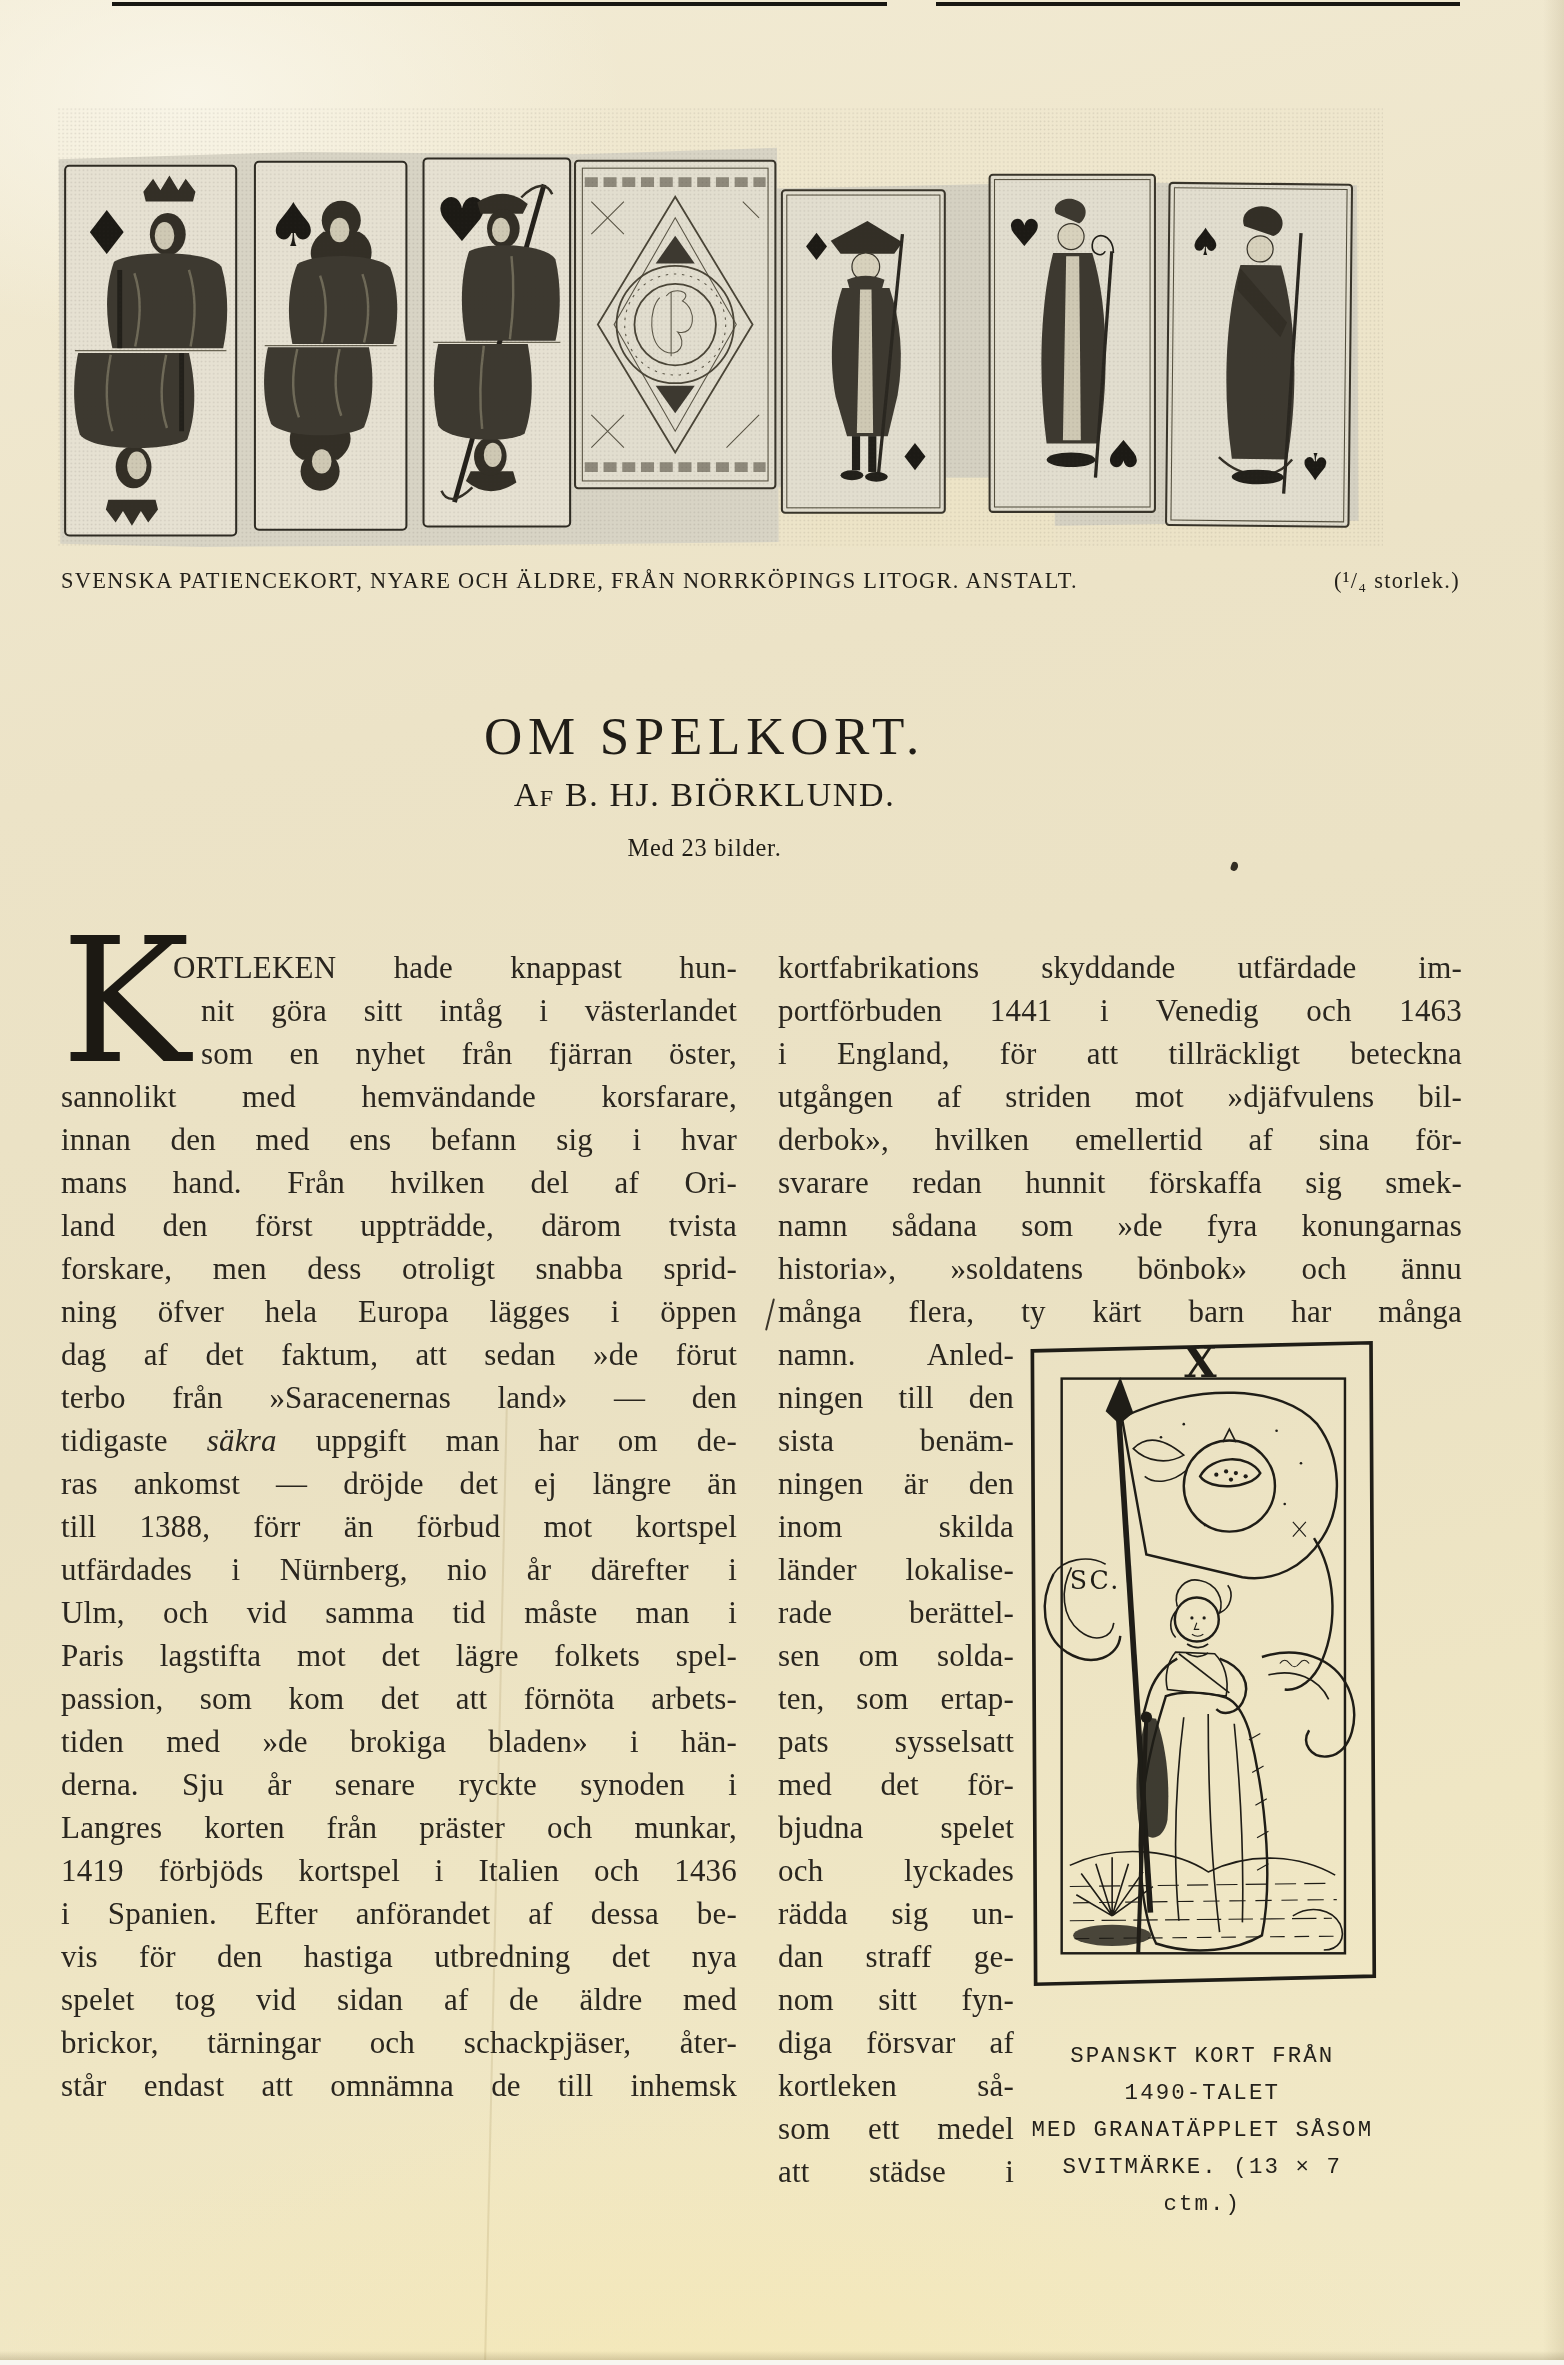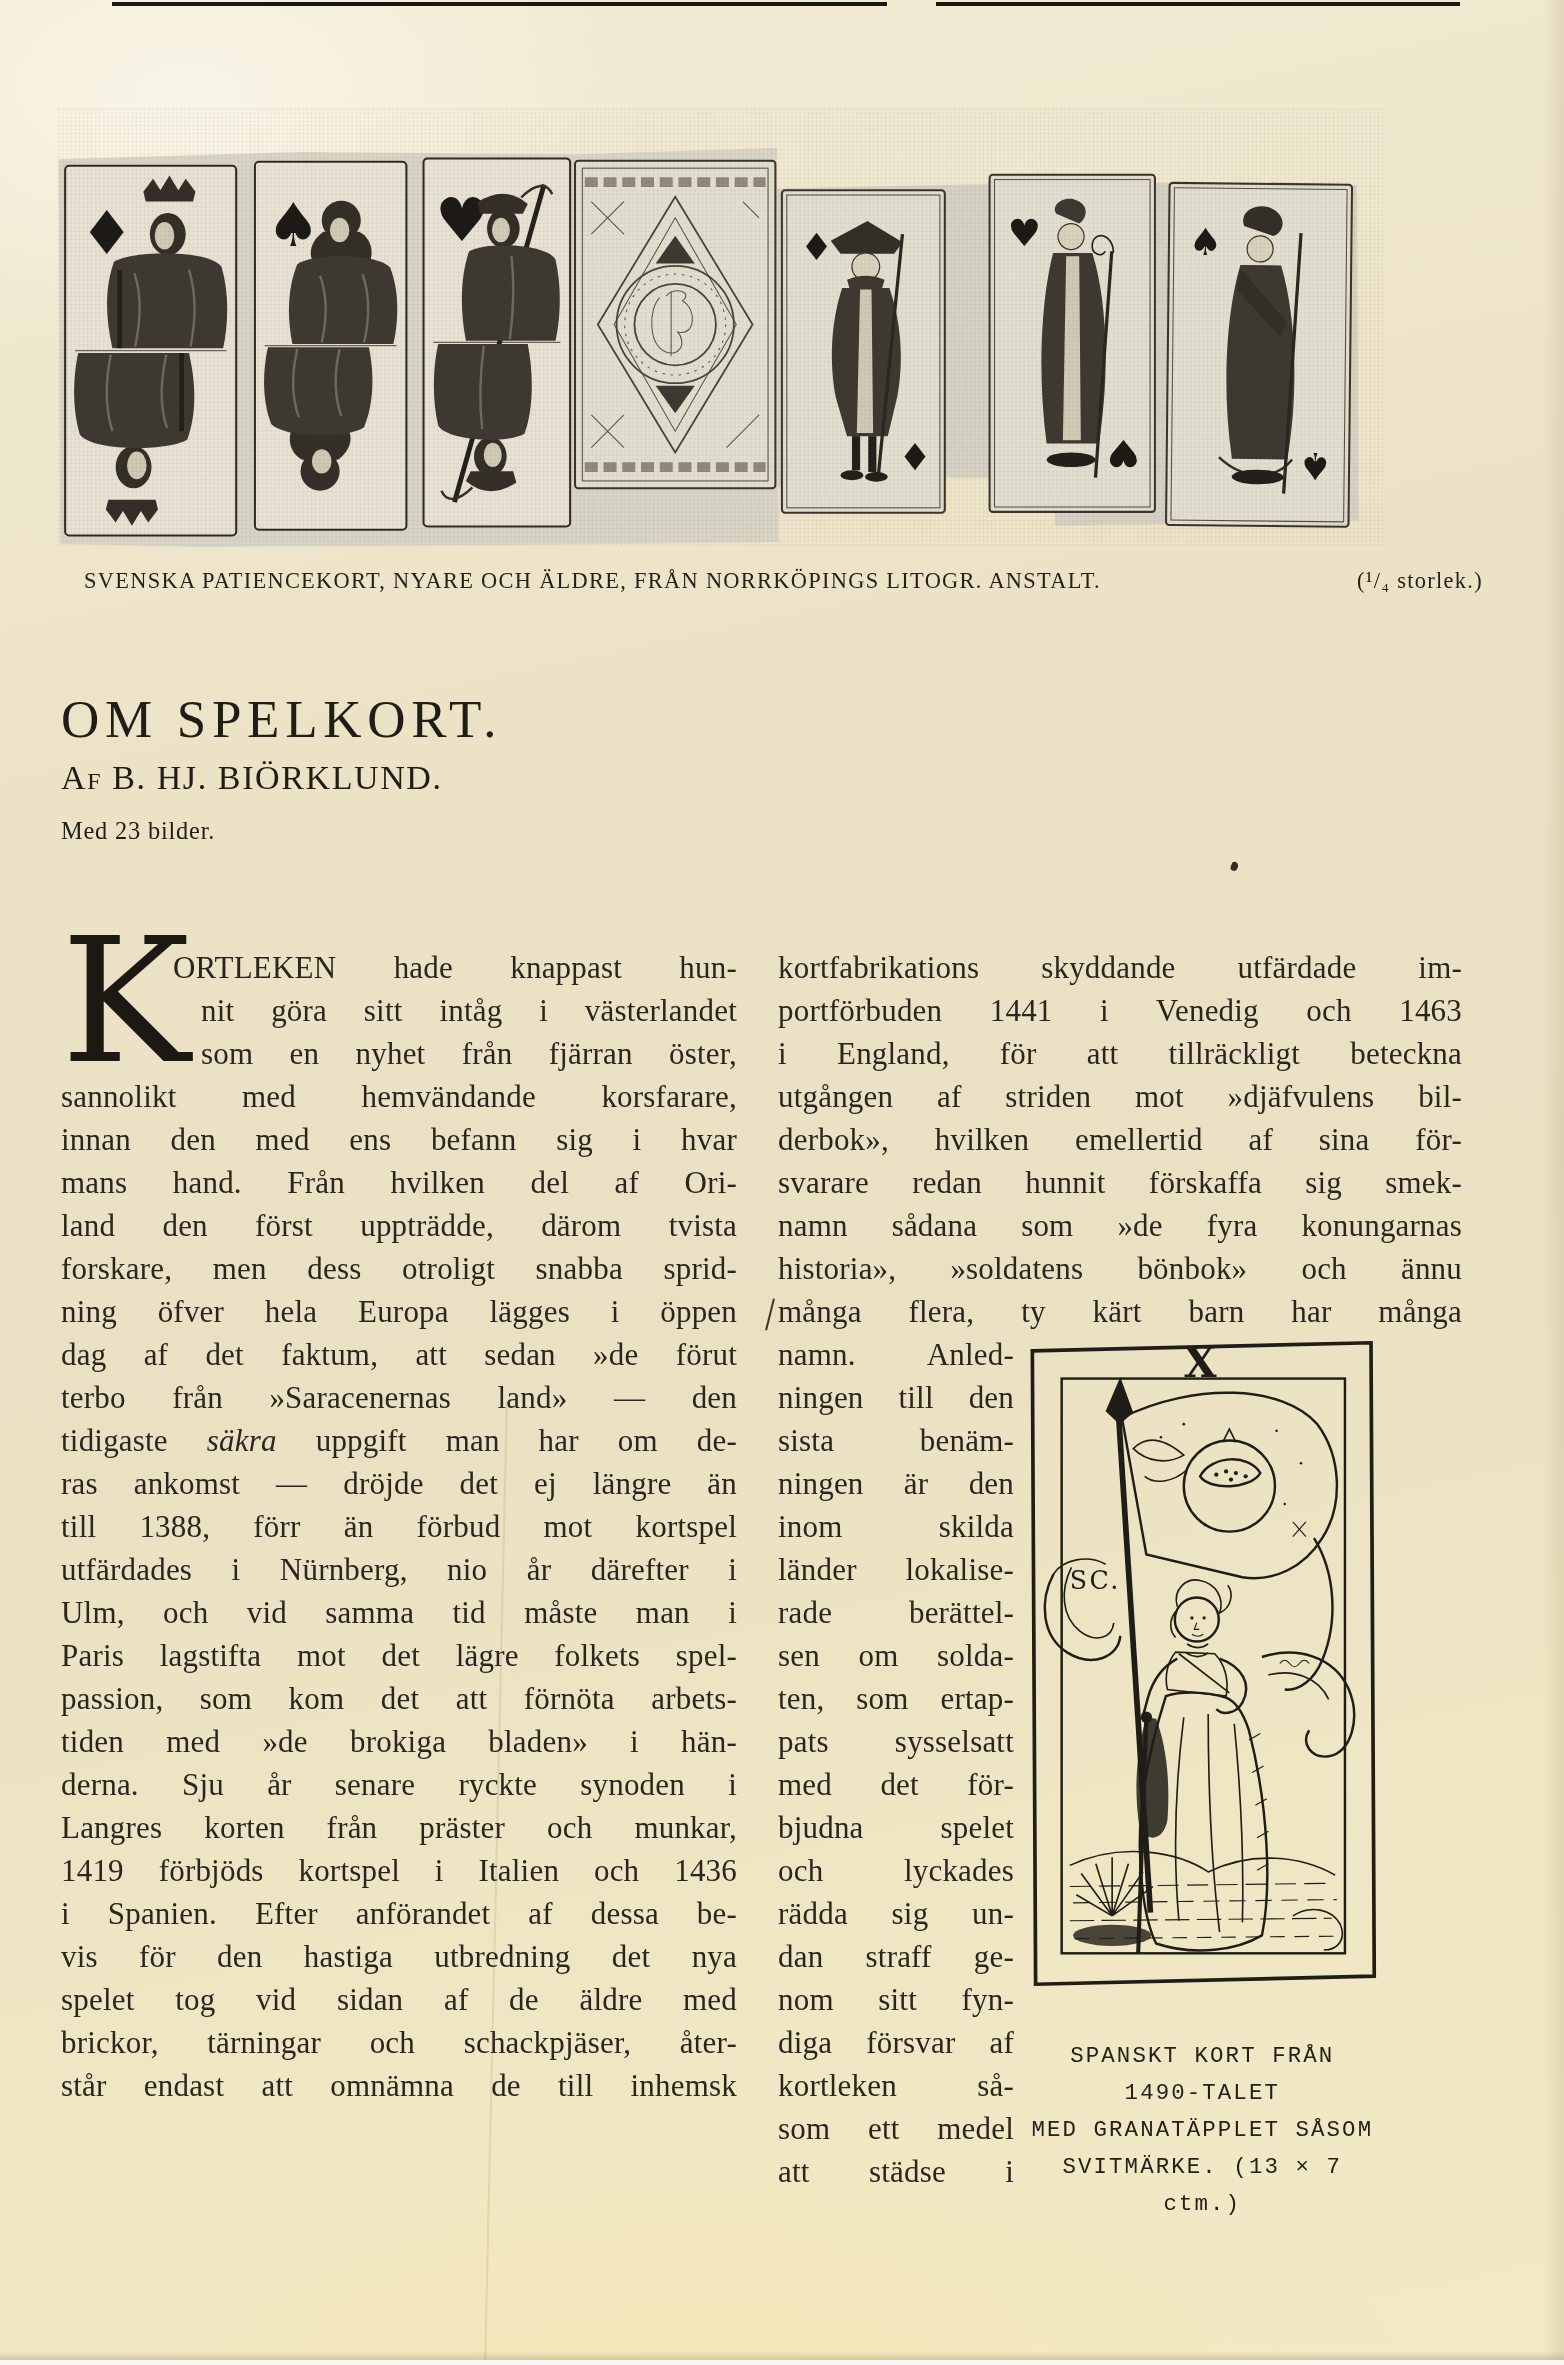--- a/index.html
+++ b/index.html
@@ -28,22 +28,22 @@
   .st2{stroke:#332f26;fill:none;stroke-width:3;}
   .pole{stroke:#24211b;stroke-width:6;} .pole2{stroke:#2a2720;stroke-width:4;}
   .thin{stroke:#6a6554;stroke-width:1.5;}
   .pip{font-family:"DejaVu Serif",serif;fill:#1c1a15;}
   .p1{font-size:74px;} .p2{font-size:46px;}
   .backln{fill:none;stroke:#4a4537;stroke-width:2.2;}
   .backln2{fill:none;stroke:#5a5546;stroke-width:1.3;}
 
   
   .caption-top{left:61px;top:564px;width:1399px;display:flex;justify-content:space-between;
-    font-size:22.4px;letter-spacing:1.3px;color:#24211b;line-height:34px;margin-left:23px;}
-  .heading{left:61px;top:690px;width:1287px;text-align:left;color:#201d17;}
+    font-size:22.4px;letter-spacing:1.3px;color:#24211b;line-height:34px;}
+  .heading{left:61px;top:707px;width:1287px;text-align:center;color:#201d17;}
   .title{font-size:53px;letter-spacing:5.7px;line-height:59px;}
   .byline{margin-top:10px;font-size:34px;letter-spacing:1.6px;line-height:37px;font-variant:small-caps;}
   .subtitle{margin-top:20px;font-size:24.4px;line-height:29px;letter-spacing:0.8px;}
 
   
   .article{left:61px;top:946px;width:1401px;display:flex;align-items:flex-start;}
   .col1{width:676px;position:relative;}
   .col2{width:684px;margin-left:41px;}
   .bl{height:43px;line-height:43px;font-size:31px;letter-spacing:0.2px;
       text-align:justify;text-align-last:justify;overflow:hidden;}

